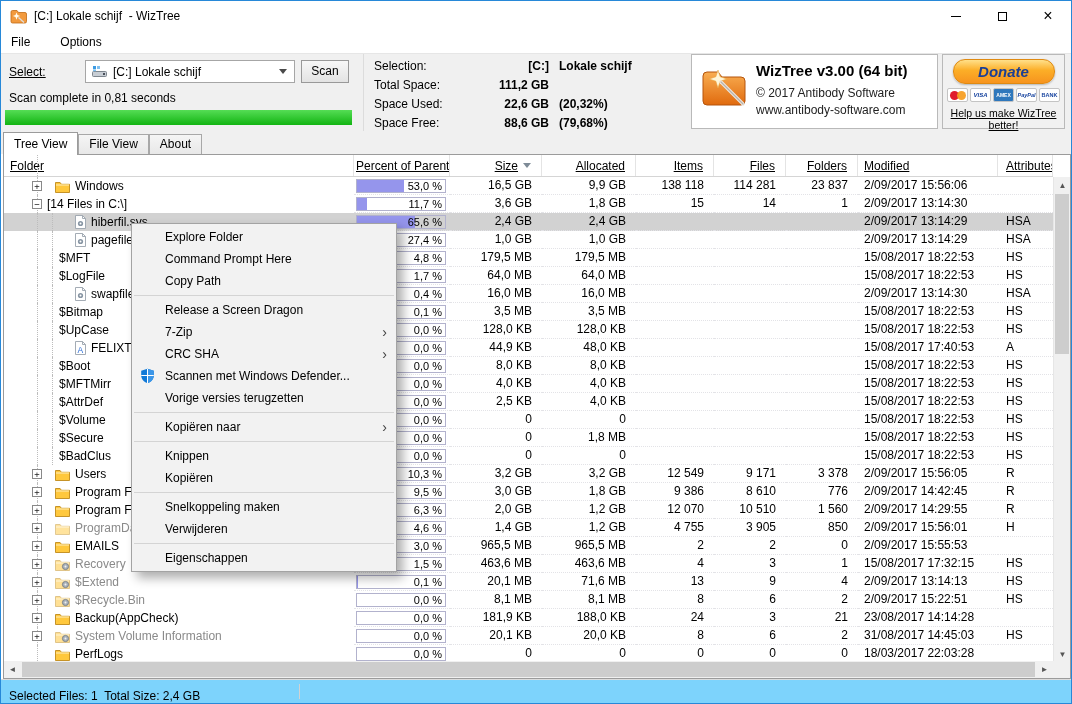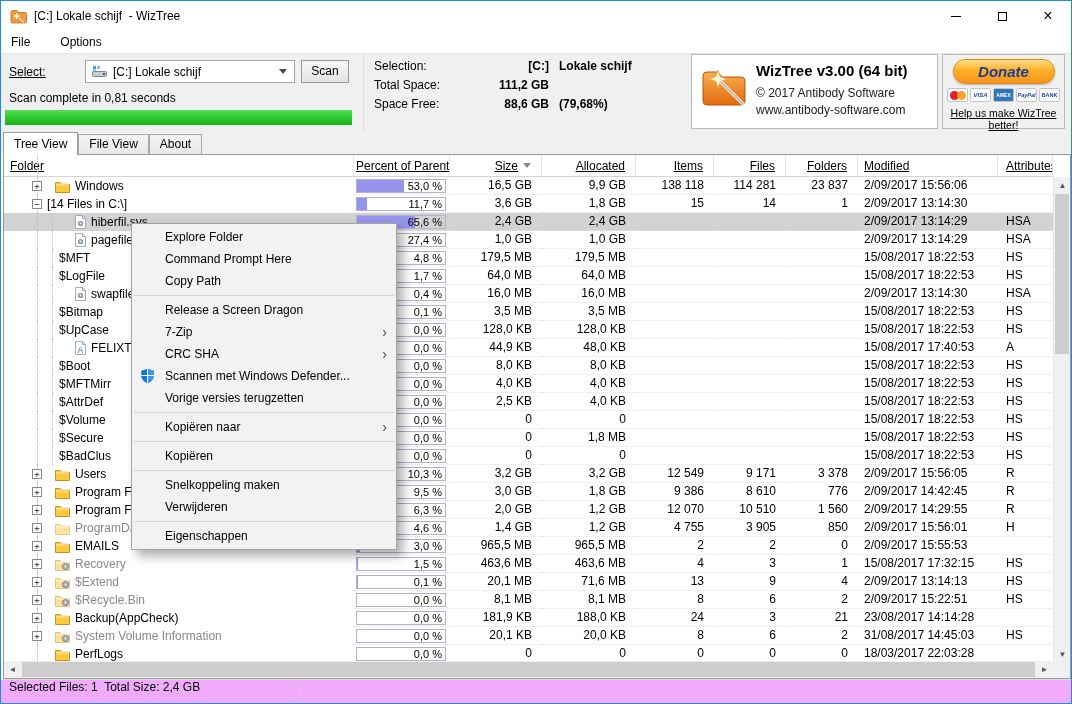--- a/index.html
+++ b/index.html
@@ -93,21 +93,21 @@
   
   .vscroll { position: absolute; right: 0; top: 22px; width: 17px; height: 486px; background: #f0f0f0; border-left: 1px solid #e6e6e6; }
   .sarrow { height: 17px; width: 17px; display: flex; align-items: center; justify-content: center; font-size: 8px; color: #555; }
   .vthumb { position: absolute; top: 17px; left: 1px; right: 1px; height: 160px; background: #cdcdcd; }
   .sarrow.down { position: absolute; bottom: 0; }
   .hscroll { position: absolute; left: 0; bottom: 0; height: 17px; right: 17px; background: #f0f0f0; display: flex; align-items: center; }
   .hthumb { flex: 1; height: 15px; background: #cdcdcd; margin: 0 1px; }
   .sb-corner { position: absolute; right: 0; bottom: 0; width: 17px; height: 17px; background: #f0f0f0; }
 
   
-  .statusbar { position: absolute; top: 678px; left: 0; right: 0; height: 24px; background: #f0abfc; border-top: 1px solid #dcdcdc; display: flex; align-items: flex-start; padding-left: 8px; }
+  .statusbar { position: absolute; top: 678px; left: 0; right: 0; height: 24px; background: #7dd3fc; border-top: 1px solid #dcdcdc; display: flex; align-items: flex-end; padding-left: 8px; }
   .sb-text { white-space: pre; }
   .sb-div { position: absolute; left: 298px; top: 4px; bottom: 4px; border-left: 1px solid #d2d2d2; }
 
   
   .ctx { position: absolute; left: 130px; top: 222px; width: 266px; background: #f2f2f2; border: 1px solid #a3a3a3; box-shadow: 6px 6px 10px rgba(0,0,0,.32); padding: 2px 0; z-index: 10; }
   .mi { position: relative; height: 22px; line-height: 22px; padding-left: 33px; padding-right: 28px; white-space: nowrap; }
   .mi.bold { font-weight: bold; }
   .mic { position: absolute; left: 8px; top: 3px; display: flex; }
   .sub { position: absolute; right: 9px; top: 0; font-size: 14px; color: #444; }
   .msep { border-top: 1px solid #d4d4d4; margin: 3px 2px; }
@@ -170,20 +170,25 @@
           <span class="sel-label">Selection:</span>
           <span class="sel-value">[C:]</span>
           <span class="sel-extra">Lokale schijf</span>
         </div>
         <div class="sel-row">
           <span class="sel-label">Total Space:</span>
           <span class="sel-value">111,2 GB</span>
           <span class="sel-extra"></span>
         </div>
         <div class="sel-row">
+          <span class="sel-label">Space Used:</span>
+          <span class="sel-value">22,6 GB</span>
+          <span class="sel-extra">(20,32%)</span>
+        </div>
+        <div class="sel-row">
           <span class="sel-label">Space Free:</span>
           <span class="sel-value">88,6 GB</span>
           <span class="sel-extra">(79,68%)</span>
         </div>
       </div>
 
     <div class="about-panel">
       <span class="about-logo">
         <svg width="50" height="46" viewBox="0 0 50 46">
             <defs>
@@ -907,20 +912,21 @@
             <path d="M7.5.8 13.8 2.8V7.2c0 4-2.7 6.8-6.3 7.9C3.9 14 1.2 11.2 1.2 7.2V2.8Z" fill="#1079d7"></path>
             <path d="M7.5.8 13.8 2.8V7.2c0 4-2.7 6.8-6.3 7.9z" fill="#3b96e8"></path>
             <rect x="7" y="1" width="1" height="14" fill="#fff"></rect>
             <rect x="1.2" y="7" width="12.6" height="1" fill="#fff"></rect>
           </svg>
         </span><span>Scannen met Windows Defender...</span></div>
       <div class="mi"><span>Vorige versies terugzetten</span></div>
       <div class="msep"></div>
       <div class="mi"><span>Kopiëren naar</span><span class="sub">›</span></div>
       <div class="msep"></div>
+      <div class="mi"><span>Knippen</span></div>
       <div class="mi"><span>Kopiëren</span></div>
       <div class="msep"></div>
       <div class="mi"><span>Snelkoppeling maken</span></div>
       <div class="mi"><span>Verwijderen</span></div>
       <div class="msep"></div>
       <div class="mi"><span>Eigenschappen</span></div>
     </div>
 
 </div>
 

